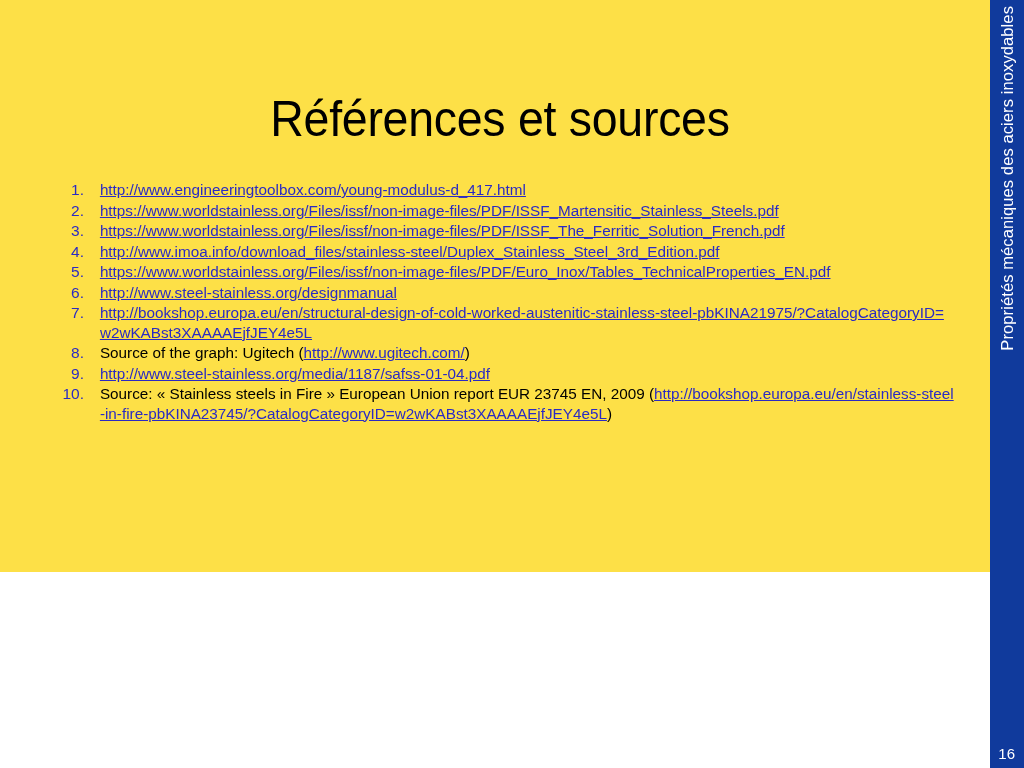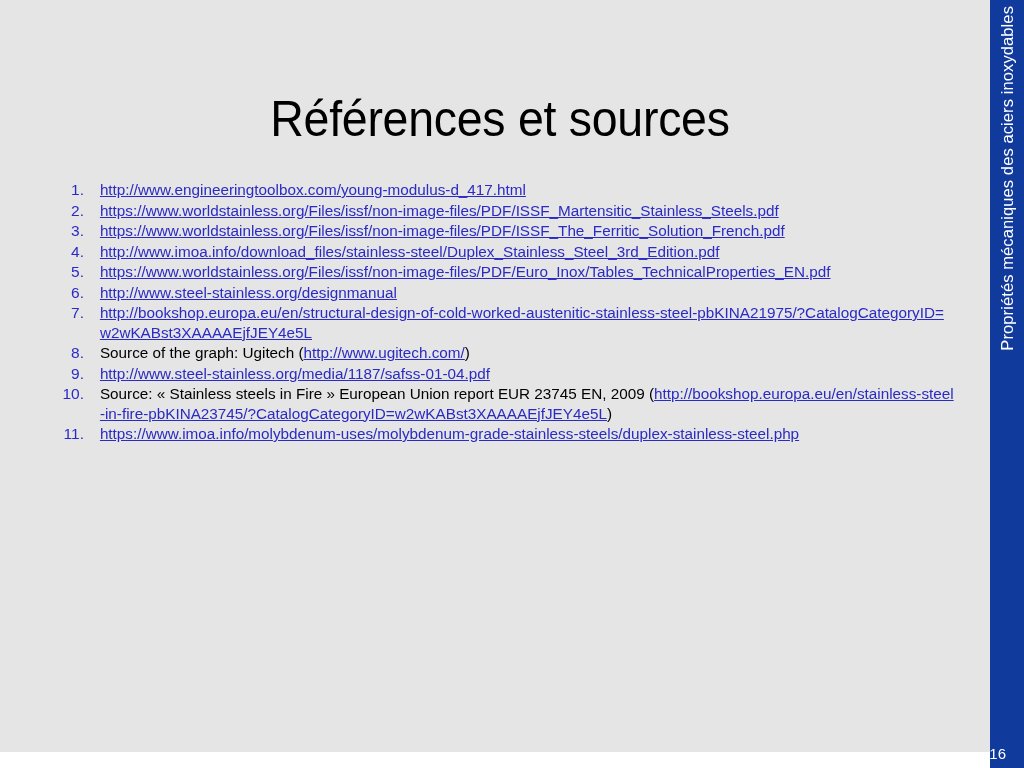--- a/index.html
+++ b/index.html
@@ -9,22 +9,22 @@
   }
   body {
     width: 1024px;
     height: 768px;
     overflow: hidden;
     font-family: "DejaVu Sans", "Liberation Sans", sans-serif;
   }
   .slide {
     position: relative;
     width: 1024px;
-    height: 752px;
-    background: #e5e5e5;
+    height: 572px;
+    background: #fde047;
     box-sizing: border-box;
   }
 
   
   .sidebar {
     position: absolute;
     top: 0;
     right: 0;
     width: 34px;
     height: 768px;
@@ -44,21 +44,21 @@
     padding-right: 6px;
     box-sizing: border-box;
     color: #ffffff;
     font-size: 16.5px;
     font-family: "Liberation Sans", sans-serif;
     letter-spacing: 0.1px;
     white-space: nowrap;
   }
   .page-number {
     position: absolute;
-    right: 18px;
+    right: 9px;
     bottom: 7px;
     color: #ffffff;
     font-size: 15px;
     font-family: "Liberation Sans", sans-serif;
     line-height: 1;
   }
 
   
   .slide-title {
     position: absolute;
@@ -162,24 +162,20 @@
         <div class="ref-body"><span class="ref-plain">Source of the graph: Ugitech (</span><span class="ref-link">http://www.ugitech.com/</span><span class="ref-plain">)</span></div>
       </div>
       <div class="ref-item">
         <div class="ref-num">9.</div>
         <div class="ref-body"><span class="ref-link">http://www.steel-stainless.org/media/1187/safss-01-04.pdf</span></div>
       </div>
       <div class="ref-item">
         <div class="ref-num">10.</div>
         <div class="ref-body"><span class="ref-plain">Source: « Stainless steels in Fire »  European Union report  EUR 23745 EN, 2009 (</span><span class="ref-link">http://bookshop.europa.eu/en/stainless-steel-in-fire-pbKINA23745/?CatalogCategoryID=w2wKABst3XAAAAEjfJEY4e5L</span><span class="ref-plain">)</span></div>
       </div>
-      <div class="ref-item">
-        <div class="ref-num">11.</div>
-        <div class="ref-body"><span class="ref-link">https://www.imoa.info/molybdenum-uses/molybdenum-grade-stainless-steels/duplex-stainless-steel.php</span></div>
-      </div>
     </div>
 
   <div class="sidebar">
     <div class="sidebar-title">Propriétés mécaniques des aciers inoxydables</div>
     <div class="page-number">16</div>
   </div>
 
 </div>
 
 </body></html>

